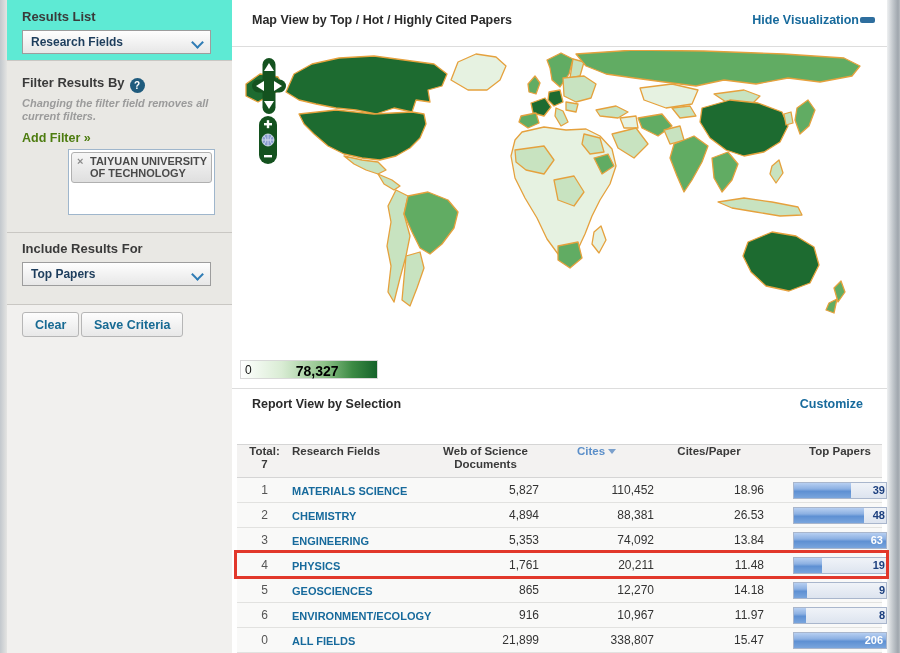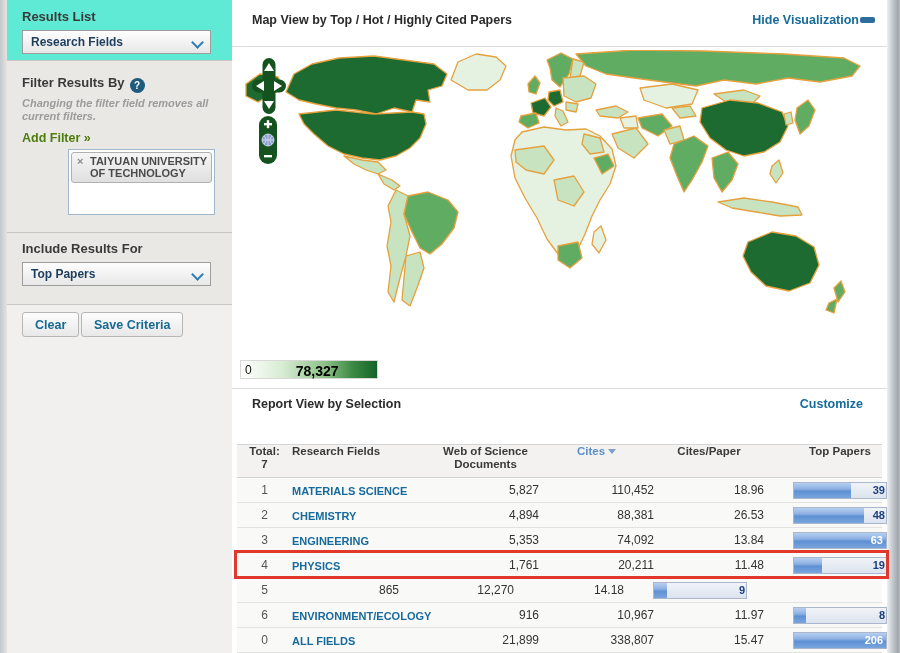--- a/index.html
+++ b/index.html
@@ -312,20 +312,21 @@
     <div class="c col-bar">
       <div class="bar">
         <div class="fill" style="width: 30%;"></div>
         <span class="barval">19</span>
       </div>
     </div>
   </div>
 
   <div class="trow">
     <div class="c col-rank rank">5</div>
+    <div class="c col-field"><a class="fieldlink">GEOSCIENCES</a></div>
     <div class="c col-docs num docs">865</div>
     <div class="c col-cites num cites">12,270</div>
     <div class="c col-cpp num cpp">14.18</div>
     <div class="c col-bar">
       <div class="bar">
         <div class="fill" style="width: 14%;"></div>
         <span class="barval">9</span>
       </div>
     </div>
   </div>

